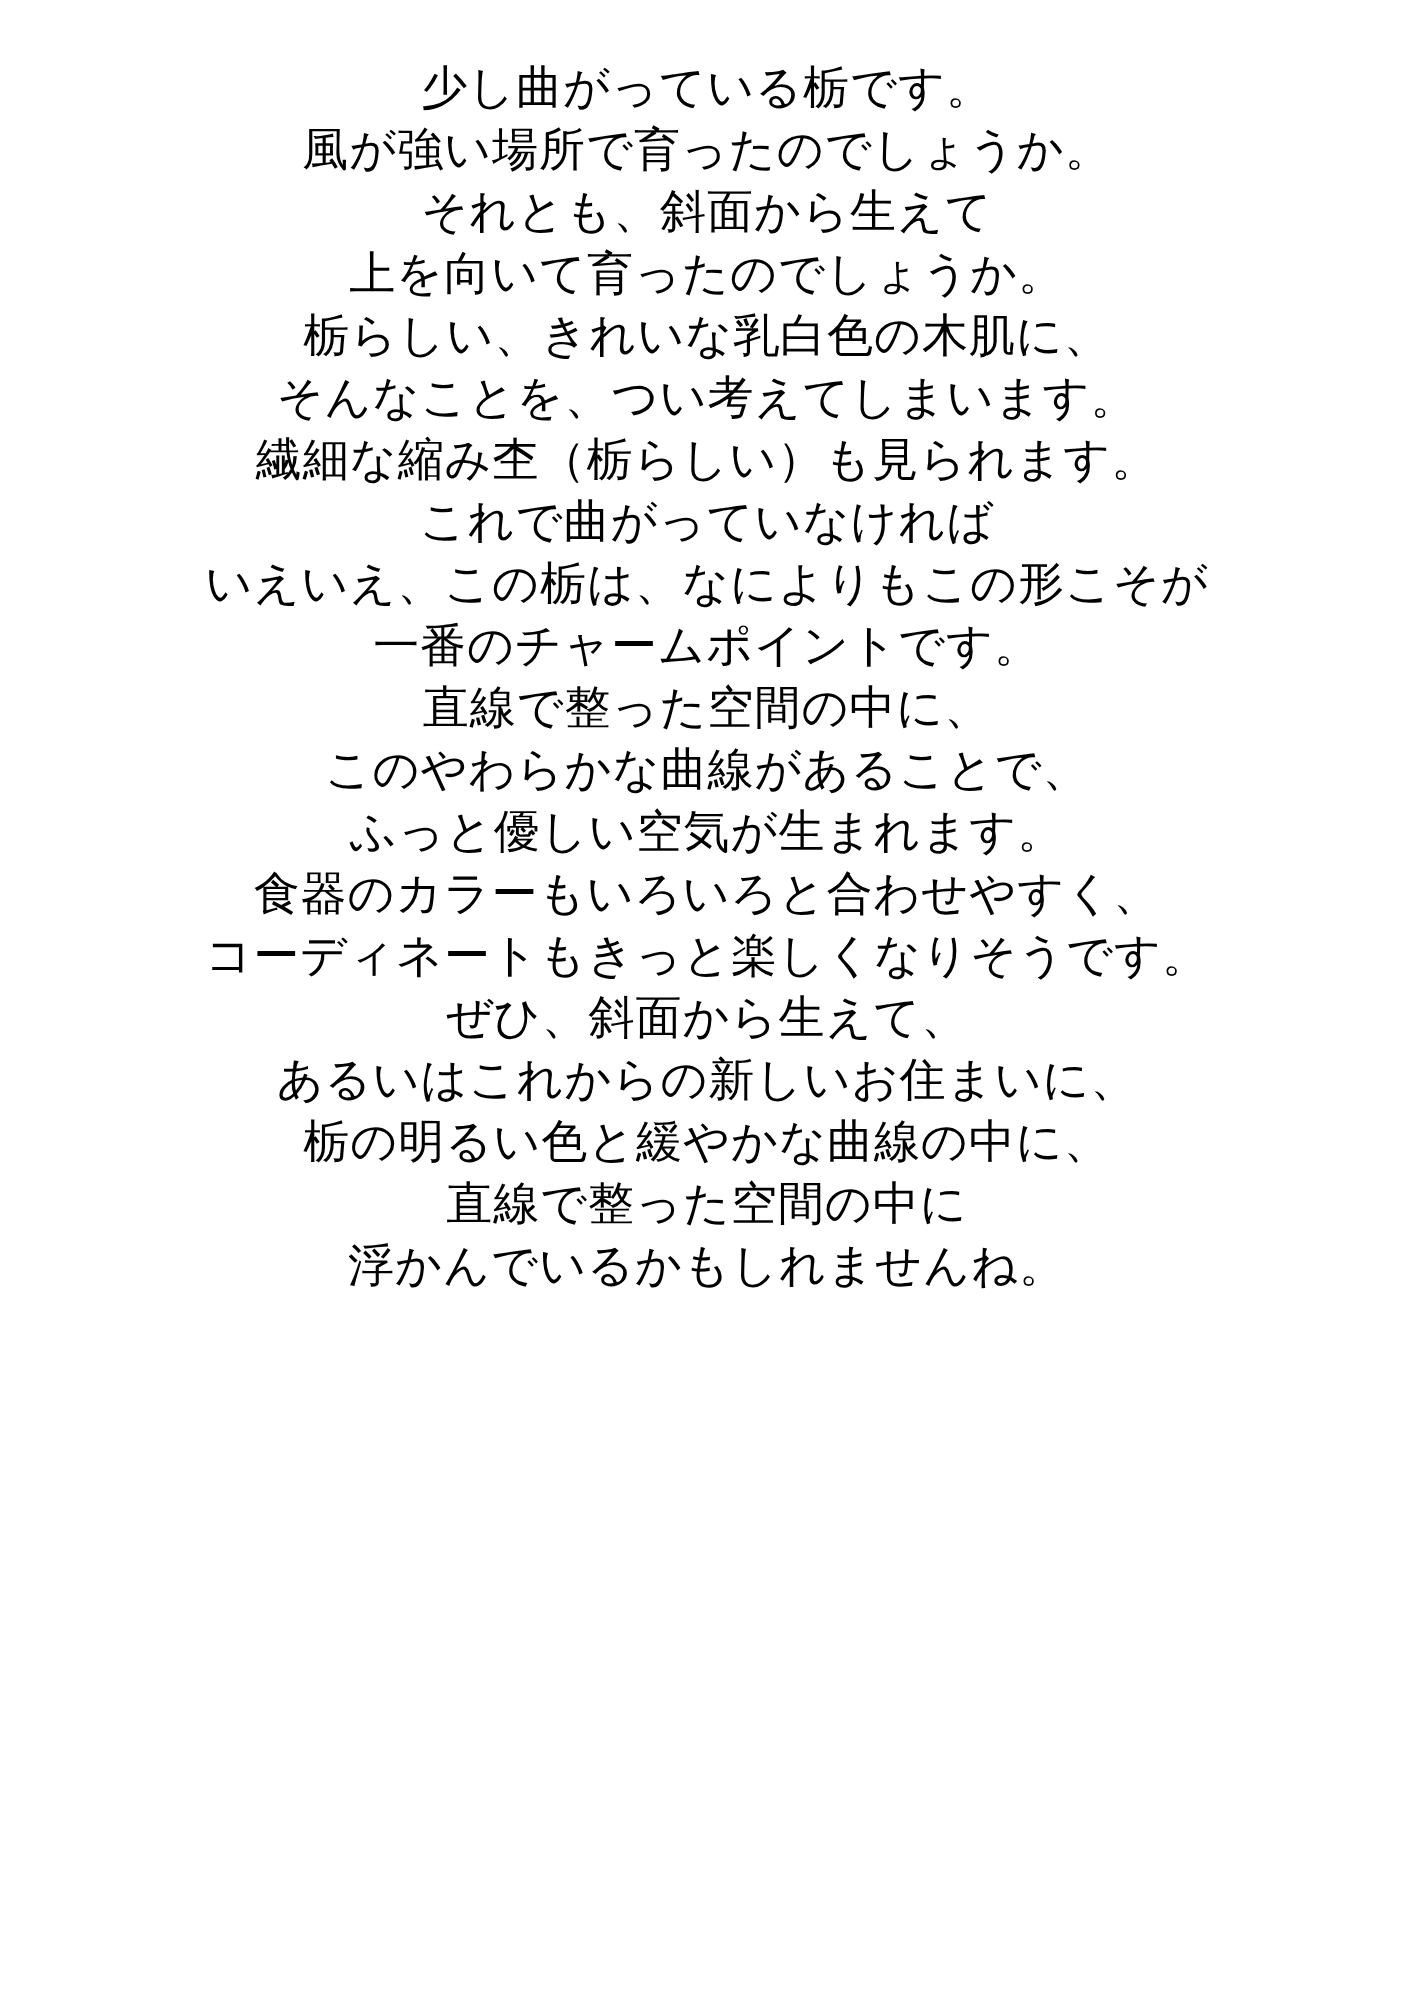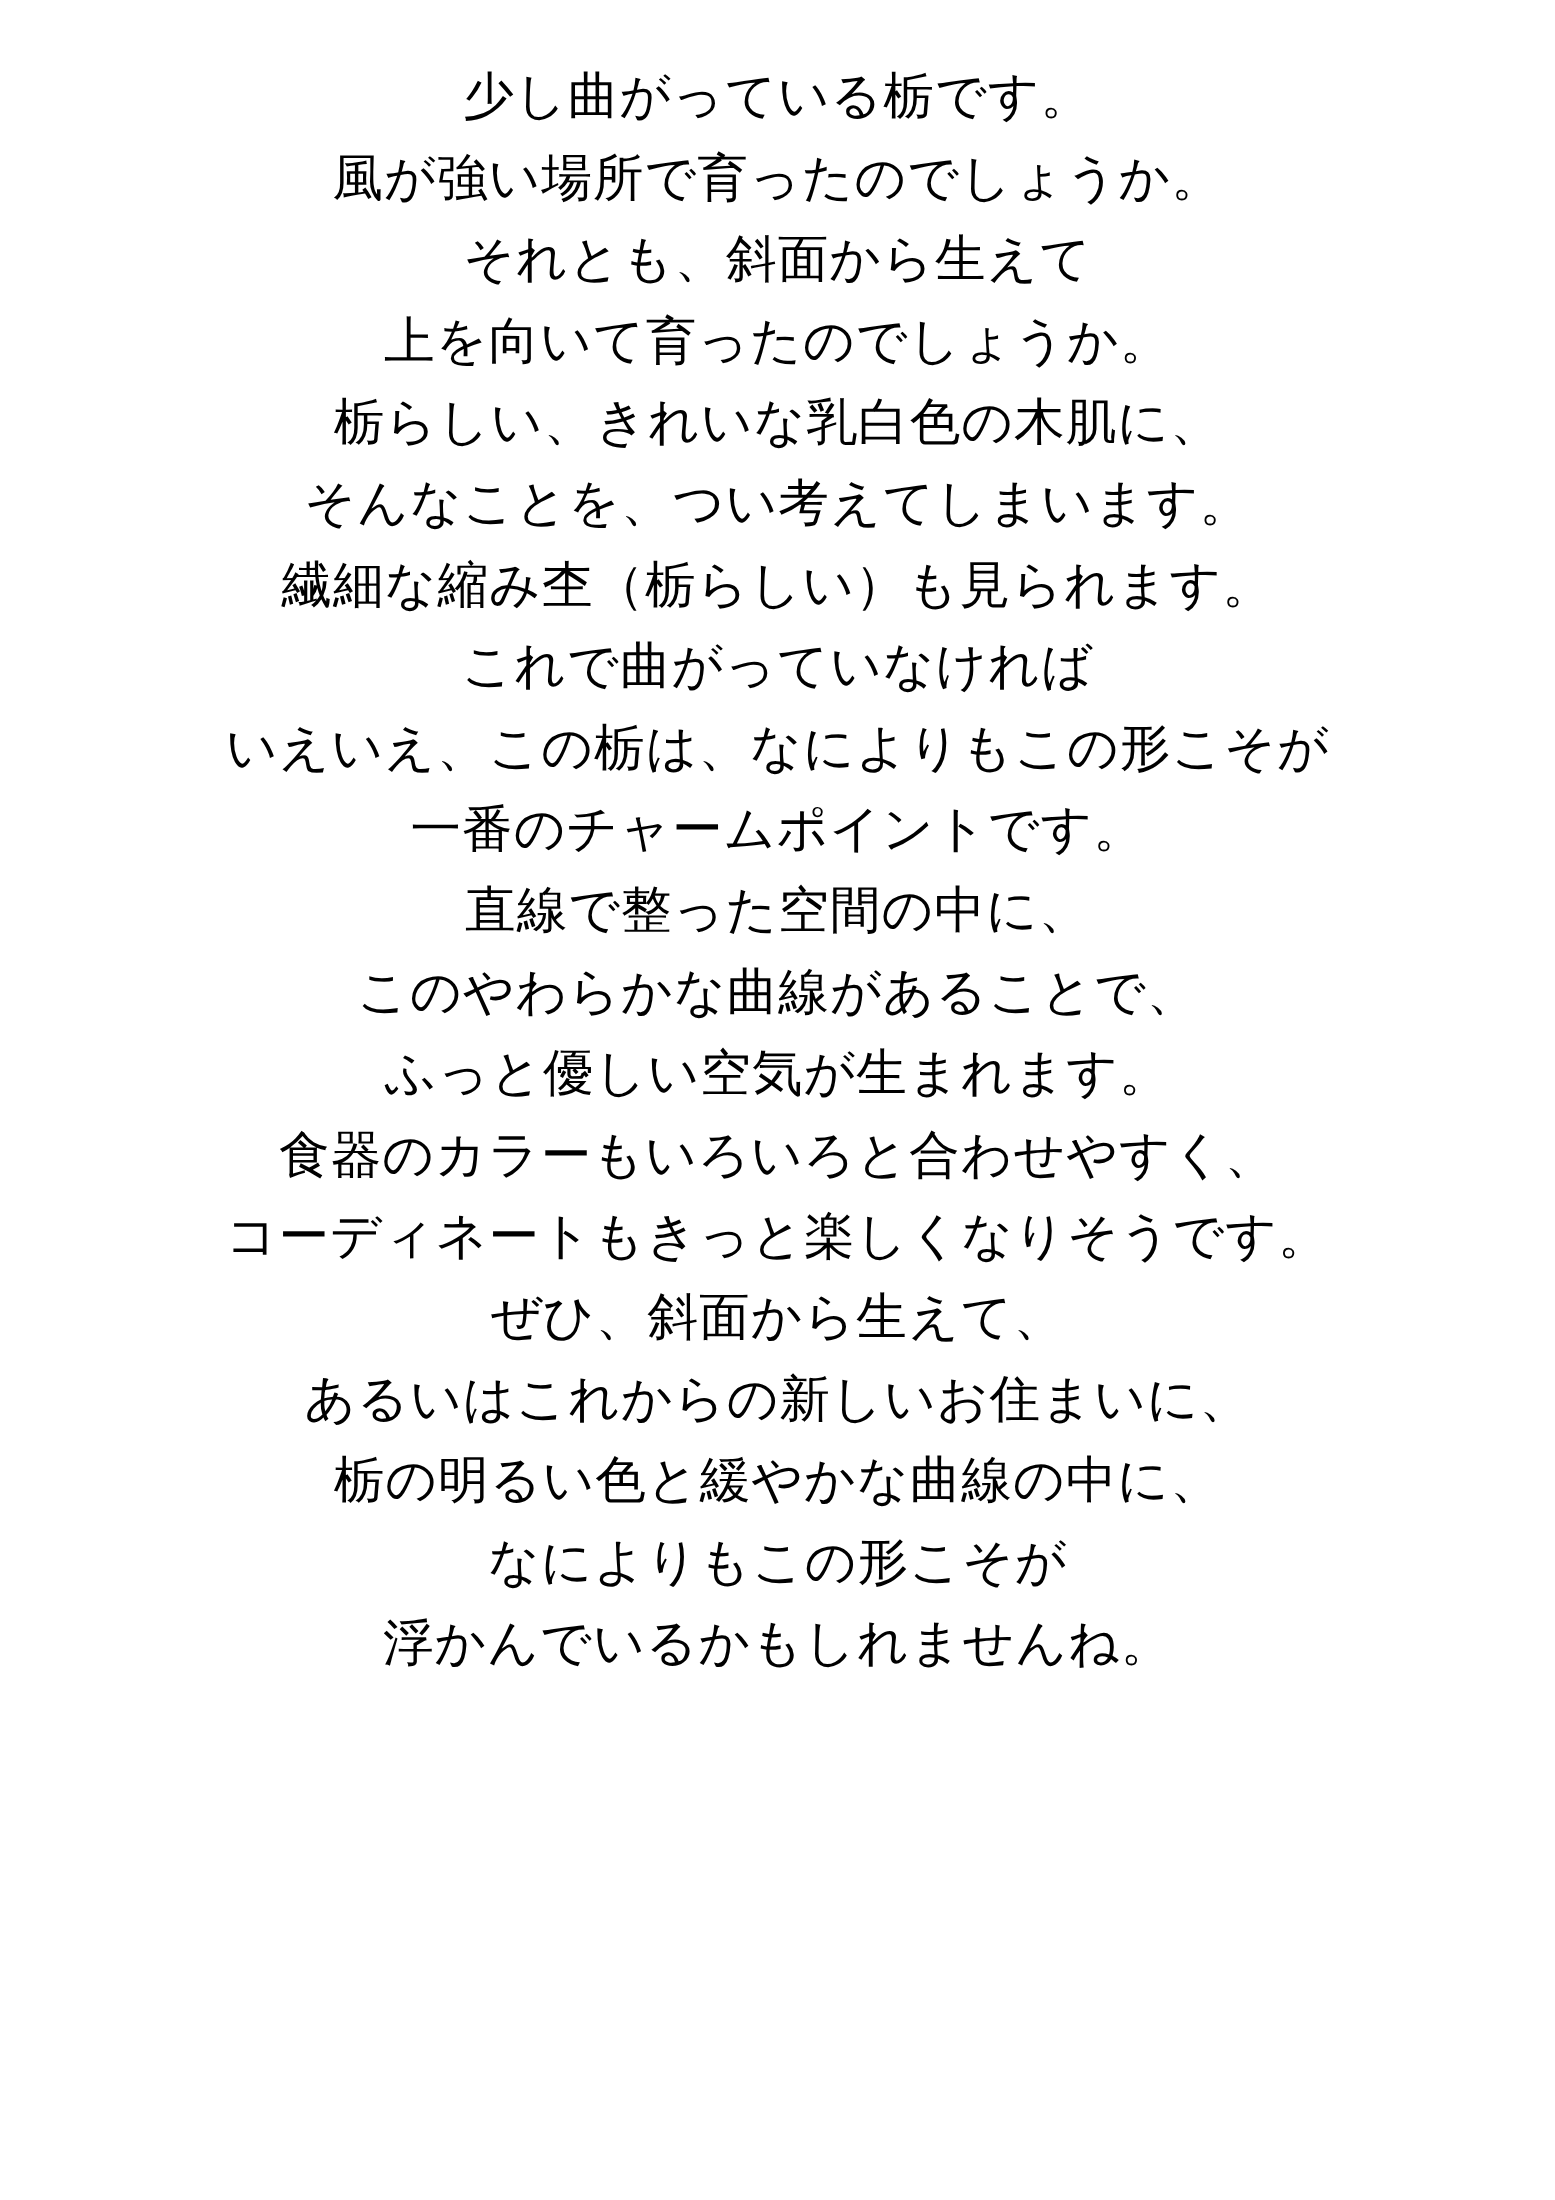--- a/index.html
+++ b/index.html
@@ -21,21 +21,20 @@
     padding: 56px 40px 40px 40px;
     display: flex;
     flex-direction: column;
     align-items: center;
   }
   .poem {
     width: 100%;
     display: flex;
     flex-direction: column;
     align-items: center;
-    gap: 12px;
   }
   .line {
     text-align: center;
     font-size: 46px;
     line-height: 62px;
     letter-spacing: 0.02em;
     white-space: pre;
     font-weight: 400;
   }
 </style>
@@ -55,16 +54,16 @@
     <div class="line">いえいえ、この栃は、なによりもこの形こそが</div>
     <div class="line">一番のチャームポイントです。</div>
     <div class="line">直線で整った空間の中に、</div>
     <div class="line">このやわらかな曲線があることで、</div>
     <div class="line">ふっと優しい空気が生まれます。</div>
     <div class="line">食器のカラーもいろいろと合わせやすく、</div>
     <div class="line">コーディネートもきっと楽しくなりそうです。</div>
     <div class="line">ぜひ、斜面から生えて、</div>
     <div class="line">あるいはこれからの新しいお住まいに、</div>
     <div class="line">栃の明るい色と緩やかな曲線の中に、</div>
-    <div class="line">なによりもこの形こそが</div>
+    <div class="line">直線で整った空間の中に</div>
     <div class="line">浮かんでいるかもしれませんね。</div>
   </div>
 </div>
 
 </body></html>

